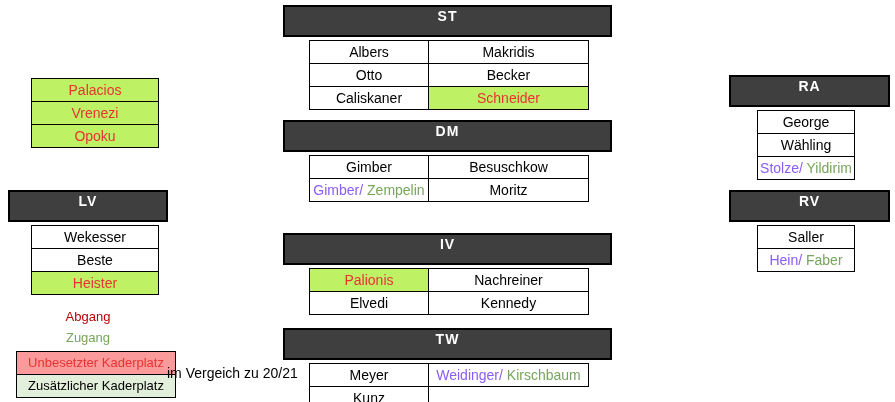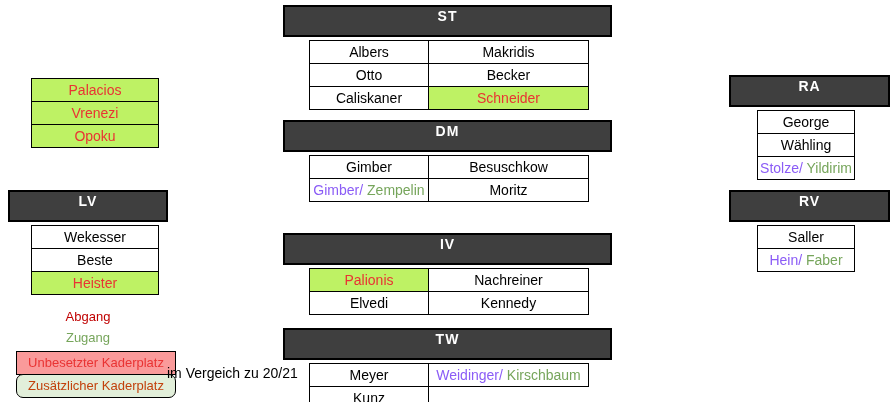--- a/index.html
+++ b/index.html
@@ -44,21 +44,21 @@
     position:absolute; left:8px; width:160px; text-align:center;
     font-size:13px; line-height:15px;
   }
   .lg-abgang { top:309px; color:#C00000; }
   .lg-zugang { top:330px; color:#76A55B; }
   .lg-boxes { position:absolute; left:8px; top:351px; width:160px;margin-left:8px; }
   .lg-box {
     box-sizing:border-box; height:24px; border:1px solid #000;
     font-size:13px; line-height:22px; text-align:center; white-space:nowrap;
   }
-  .lg-box.box-extra { margin-top:-1px; background:#E2EFDA; color:#c2410c;border-radius:7px; }
+  .lg-box.box-extra { margin-top:-1px; background:#E2EFDA; color:#000000; }
   .lg-box.box-unfilled { background:#FA9A9A; color:#E93333; }
   .lg-note { position:absolute; left:167px; top:365px; font-size:14px; color:#000; white-space:nowrap; }
 </style>
 </head>
 <body>
 
 <div class="canvas">
 
   <div class="sec mid" style="top:5px">
     <div class="hdr">ST</div>

